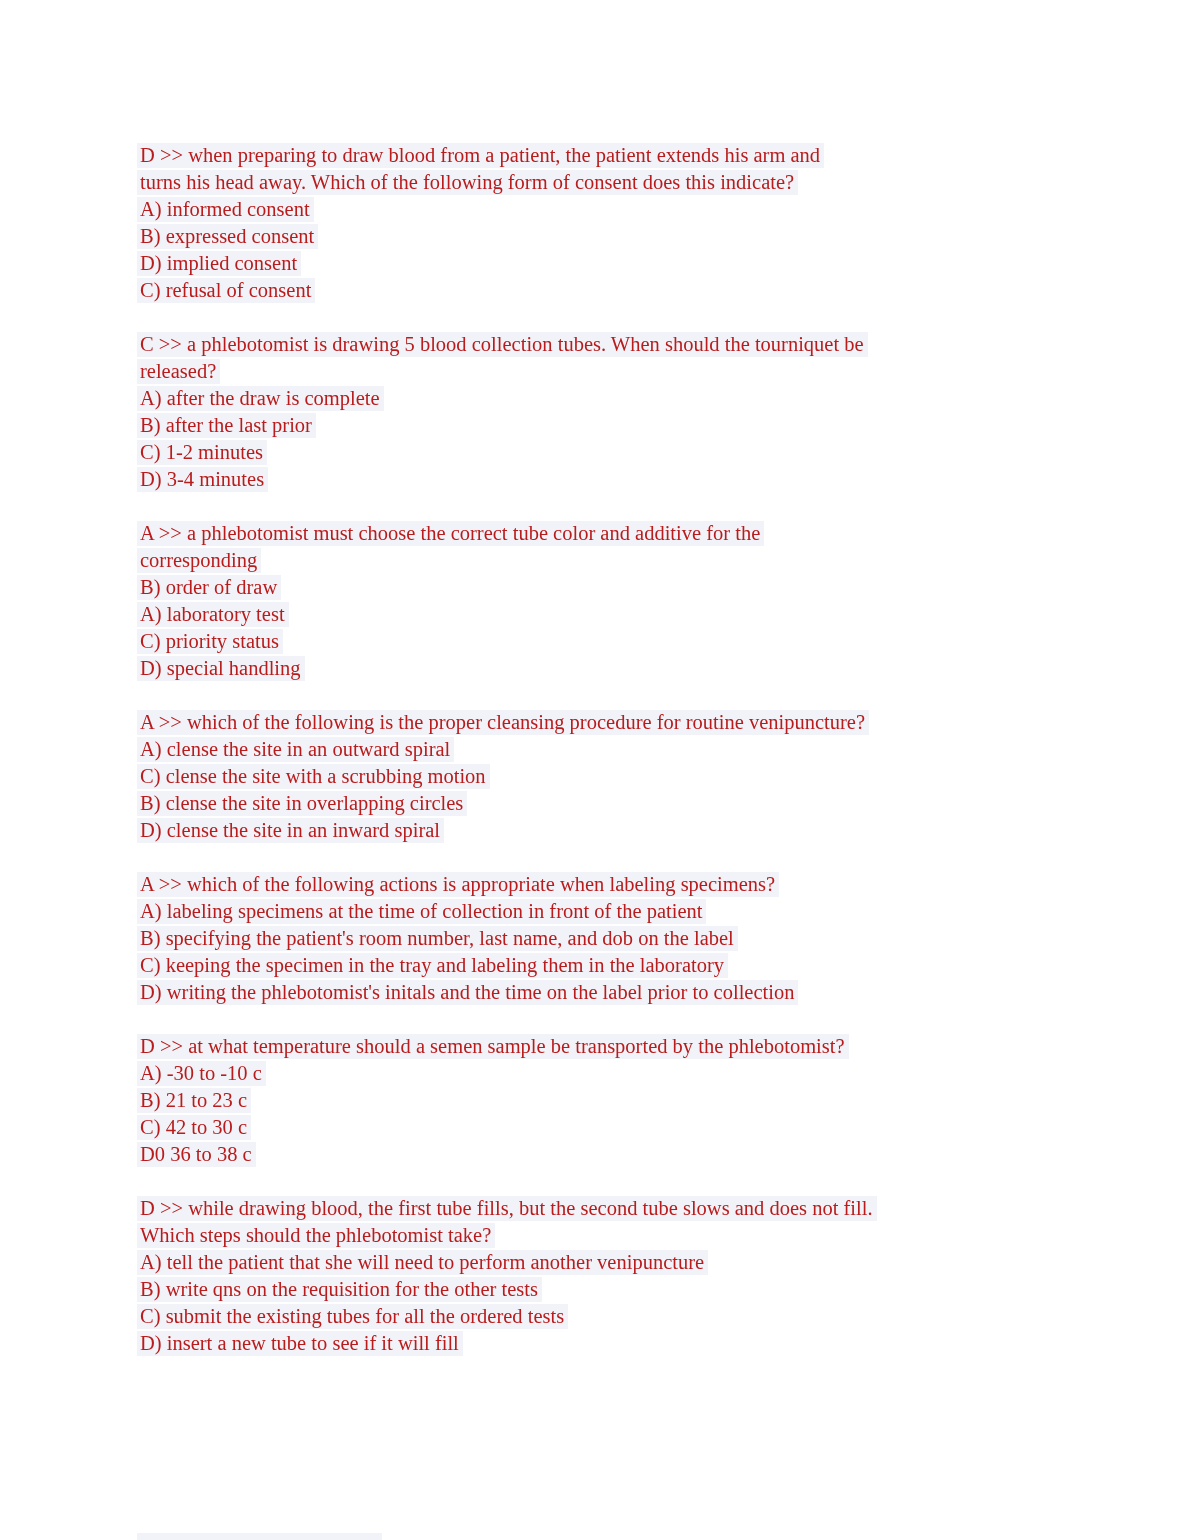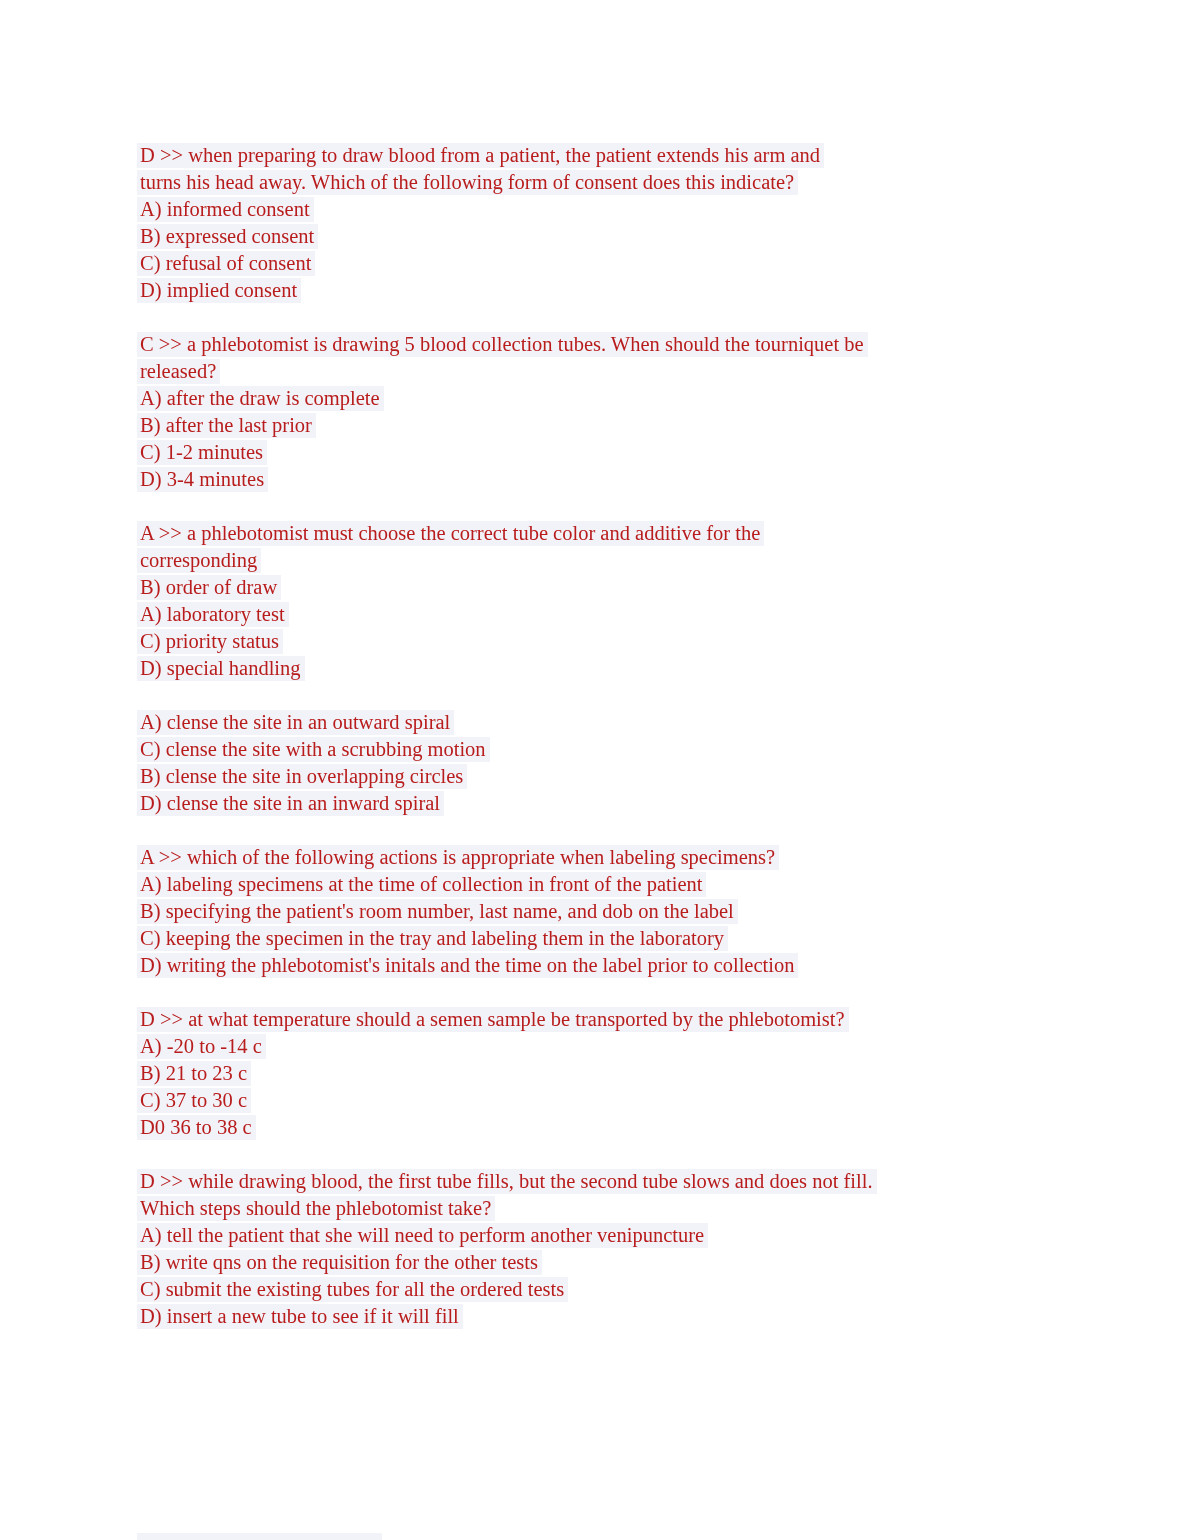--- a/index.html
+++ b/index.html
@@ -47,57 +47,58 @@
 </head>
 <body>
 
 <div class="page">
   <main class="questions" id="question-list">
       <section class="question-block">
         <div class="line"><span class="hl">D &gt;&gt; when preparing to draw blood from a patient, the patient extends his arm and</span></div>
         <div class="line"><span class="hl">turns his head away. Which of the following form of consent does this indicate?</span></div>
         <div class="line"><span class="hl">A) informed consent</span></div>
         <div class="line"><span class="hl">B) expressed consent</span></div>
+        <div class="line"><span class="hl">D) implied consent</span></div>
         <div class="line"><span class="hl">C) refusal of consent</span></div>
-        <div class="line"><span class="hl">D) implied consent</span></div>
       </section>
       <section class="question-block">
         <div class="line"><span class="hl">C &gt;&gt; a phlebotomist is drawing 5 blood collection tubes. When should the tourniquet be</span></div>
         <div class="line"><span class="hl">released?</span></div>
         <div class="line"><span class="hl">A) after the draw is complete</span></div>
         <div class="line"><span class="hl">B) after the last prior</span></div>
         <div class="line"><span class="hl">C) 1-2 minutes</span></div>
         <div class="line"><span class="hl">D) 3-4 minutes</span></div>
       </section>
       <section class="question-block">
         <div class="line"><span class="hl">A &gt;&gt; a phlebotomist must choose the correct tube color and additive for the</span></div>
         <div class="line"><span class="hl">corresponding</span></div>
         <div class="line"><span class="hl">B) order of draw</span></div>
         <div class="line"><span class="hl">A) laboratory test</span></div>
         <div class="line"><span class="hl">C) priority status</span></div>
         <div class="line"><span class="hl">D) special handling</span></div>
       </section>
       <section class="question-block">
+        <div class="line"><span class="hl">A &gt;&gt; which of the following is the proper cleansing procedure for routine venipuncture?</span></div>
         <div class="line"><span class="hl">A) clense the site in an outward spiral</span></div>
         <div class="line"><span class="hl">C) clense the site with a scrubbing motion</span></div>
         <div class="line"><span class="hl">B) clense the site in overlapping circles</span></div>
         <div class="line"><span class="hl">D) clense the site in an inward spiral</span></div>
       </section>
       <section class="question-block">
         <div class="line"><span class="hl">A &gt;&gt; which of the following actions is appropriate when labeling specimens?</span></div>
         <div class="line"><span class="hl">A) labeling specimens at the time of collection in front of the patient</span></div>
         <div class="line"><span class="hl">B) specifying the patient's room number, last name, and dob on the label</span></div>
         <div class="line"><span class="hl">C) keeping the specimen in the tray and labeling them in the laboratory</span></div>
         <div class="line"><span class="hl">D) writing the phlebotomist's initals and the time on the label prior to collection</span></div>
       </section>
       <section class="question-block">
         <div class="line"><span class="hl">D &gt;&gt; at what temperature should a semen sample be transported by the phlebotomist?</span></div>
-        <div class="line"><span class="hl">A) -20 to -14 c</span></div>
+        <div class="line"><span class="hl">A) -30 to -10 c</span></div>
         <div class="line"><span class="hl">B) 21 to 23 c</span></div>
-        <div class="line"><span class="hl">C) 37 to 30 c</span></div>
+        <div class="line"><span class="hl">C) 42 to 30 c</span></div>
         <div class="line"><span class="hl">D0 36 to 38 c</span></div>
       </section>
       <section class="question-block">
         <div class="line"><span class="hl">D &gt;&gt; while drawing blood, the first tube fills, but the second tube slows and does not fill.</span></div>
         <div class="line"><span class="hl">Which steps should the phlebotomist take?</span></div>
         <div class="line"><span class="hl">A) tell the patient that she will need to perform another venipuncture</span></div>
         <div class="line"><span class="hl">B) write qns on the requisition for the other tests</span></div>
         <div class="line"><span class="hl">C) submit the existing tubes for all the ordered tests</span></div>
         <div class="line"><span class="hl">D) insert a new tube to see if it will fill</span></div>
       </section>

